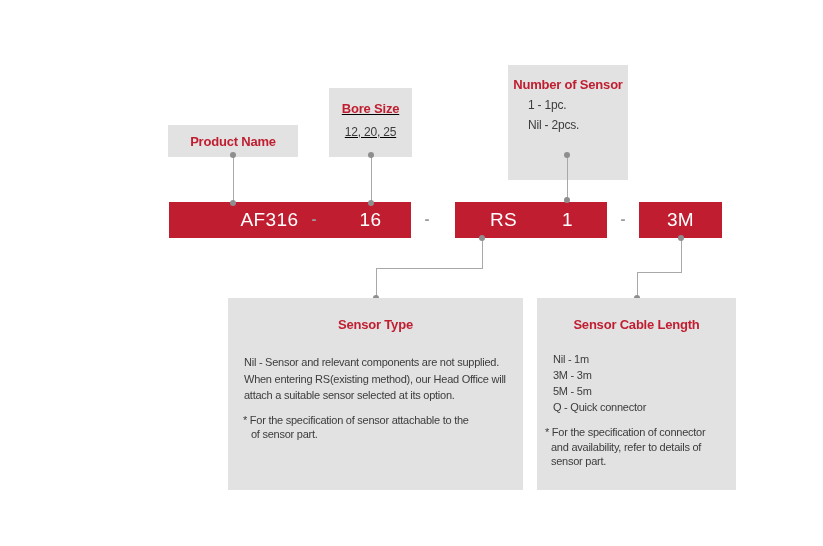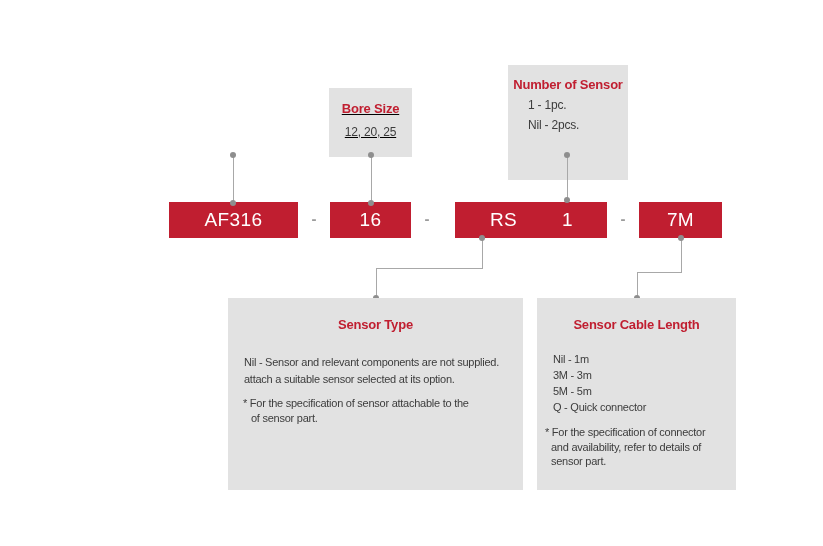--- a/index.html
+++ b/index.html
@@ -50,46 +50,49 @@
   .opts2 .body-line{padding-left:16px;line-height:16px;}
   .note-cl{margin-top:10px;}
   .note-cl .body-line{line-height:14.5px;padding-left:14px;}
   .note-cl .body-line.first{padding-left:8px;}
 </style>
 </head>
 <body>
 
 <div class="stage">
 
+  <div class="callout box-product">
+    <div class="callout-title">Product Name</div>
+  </div>
 
   <div class="callout box-bore">
     <div class="callout-title">Bore Size</div>
     <div class="small-text bore-values">12, 20, 25</div>
   </div>
 
   <div class="callout box-count">
     <div class="callout-title">Number of Sensor</div>
     <div class="small-text count-opts">
       <div>1 - 1pc.</div>
       <div>Nil - 2pcs.</div>
     </div>
   </div>
 
   <div class="cline" style="left:233px;top:155px;width:1px;height:48px;"></div>
   <div class="cline" style="left:371px;top:155px;width:1px;height:48px;"></div>
   <div class="cline" style="left:567px;top:155px;width:1px;height:45px;"></div>
 
-  <div class="code-box" style="left:169px;width:129px;">AF316</div>
+  <div class="code-box" style="left:169px;width:129px;padding-left:36px;">AF316</div>
   <div class="dash" style="left:298px;">-</div>
   <div class="code-box" style="left:330px;width:81px;">16</div>
   <div class="dash" style="left:411px;">-</div>
   <div class="code-box" style="left:455px;width:97px;">RS</div>
   <div class="code-box" style="left:528px;width:79px;">1</div>
   <div class="dash" style="left:607px;">-</div>
-  <div class="code-box" style="left:639px;width:83px;">7M</div>
+  <div class="code-box" style="left:639px;width:83px;">3M</div>
 
   <div class="cline" style="left:482px;top:238px;width:1px;height:31px;"></div>
   <div class="cline" style="left:376px;top:268px;width:107px;height:1px;"></div>
   <div class="cline" style="left:376px;top:269px;width:1px;height:29px;"></div>
 
   <div class="cline" style="left:681px;top:238px;width:1px;height:35px;"></div>
   <div class="cline" style="left:637px;top:272px;width:45px;height:1px;"></div>
   <div class="cline" style="left:637px;top:273px;width:1px;height:25px;"></div>
 
   <div class="dot" style="left:230px;top:152px;"></div>
@@ -100,20 +103,21 @@
   <div class="dot" style="left:564px;top:197px;"></div>
   <div class="dot" style="left:479px;top:235px;"></div>
   <div class="dot" style="left:373px;top:295px;"></div>
   <div class="dot" style="left:678px;top:235px;"></div>
   <div class="dot" style="left:634px;top:295px;"></div>
 
   <div class="callout box-sensor-type">
     <div class="callout-title">Sensor Type</div>
     <div class="desc">
       <div class="body-line">Nil - Sensor and relevant components are not supplied.</div>
+      <div class="body-line">When entering RS(existing method), our Head Office will</div>
       <div class="body-line">attach a suitable sensor selected at its option.</div>
     </div>
     <div class="note-st">
       <div class="body-line first">* For the specification of sensor attachable to the</div>
       <div class="body-line">of sensor part.</div>
     </div>
   </div>
 
   <div class="callout box-cable">
     <div class="callout-title">Sensor Cable Length</div>

